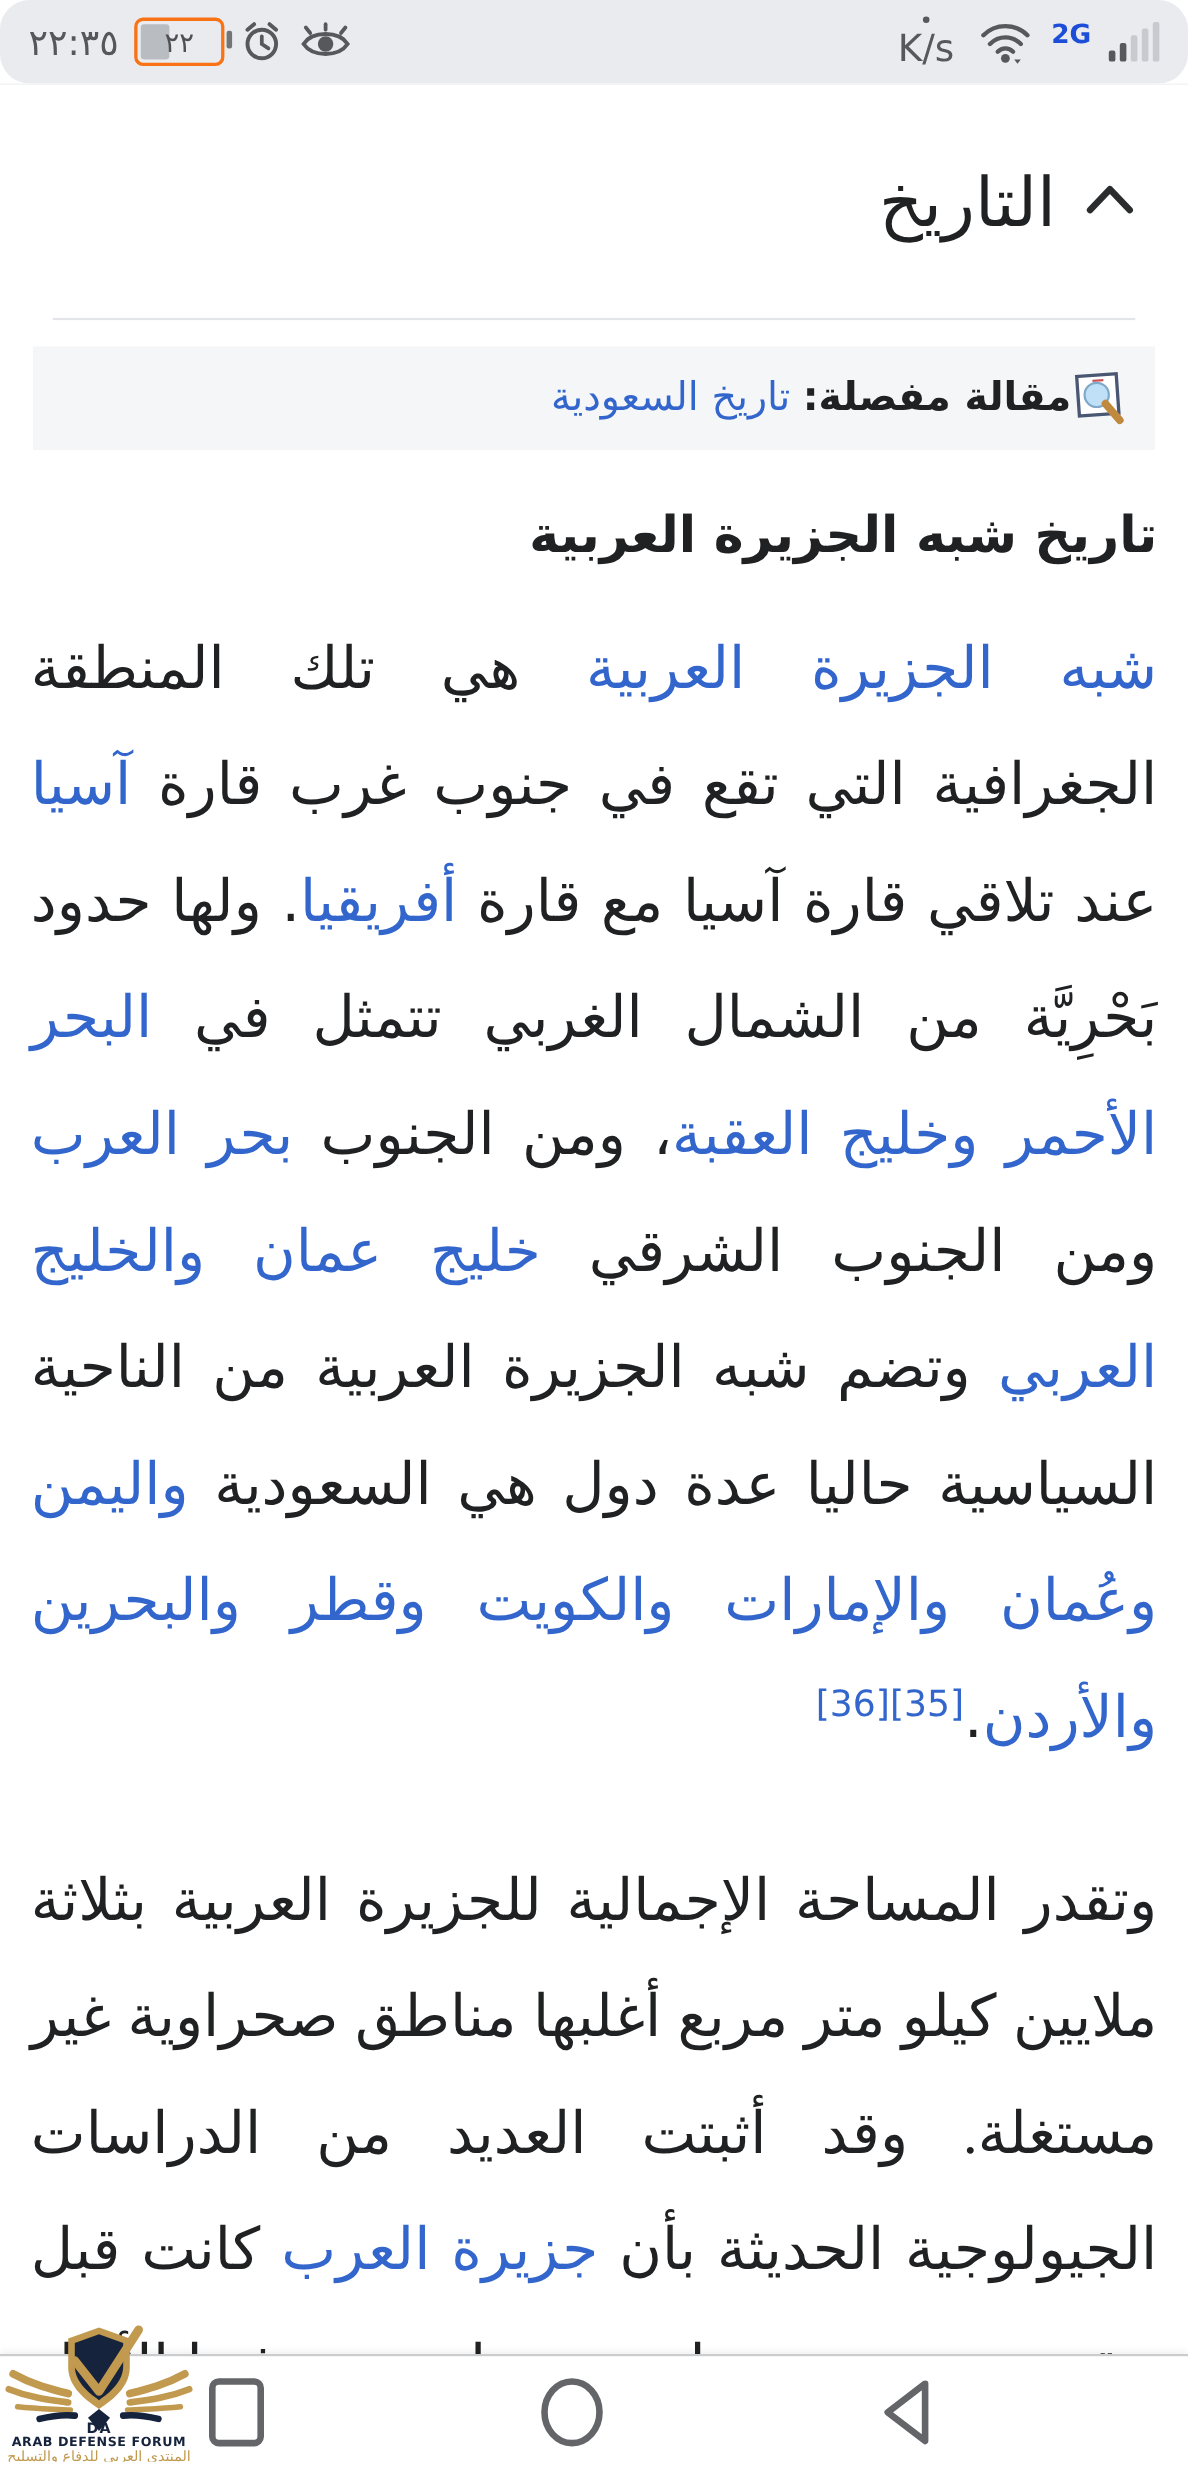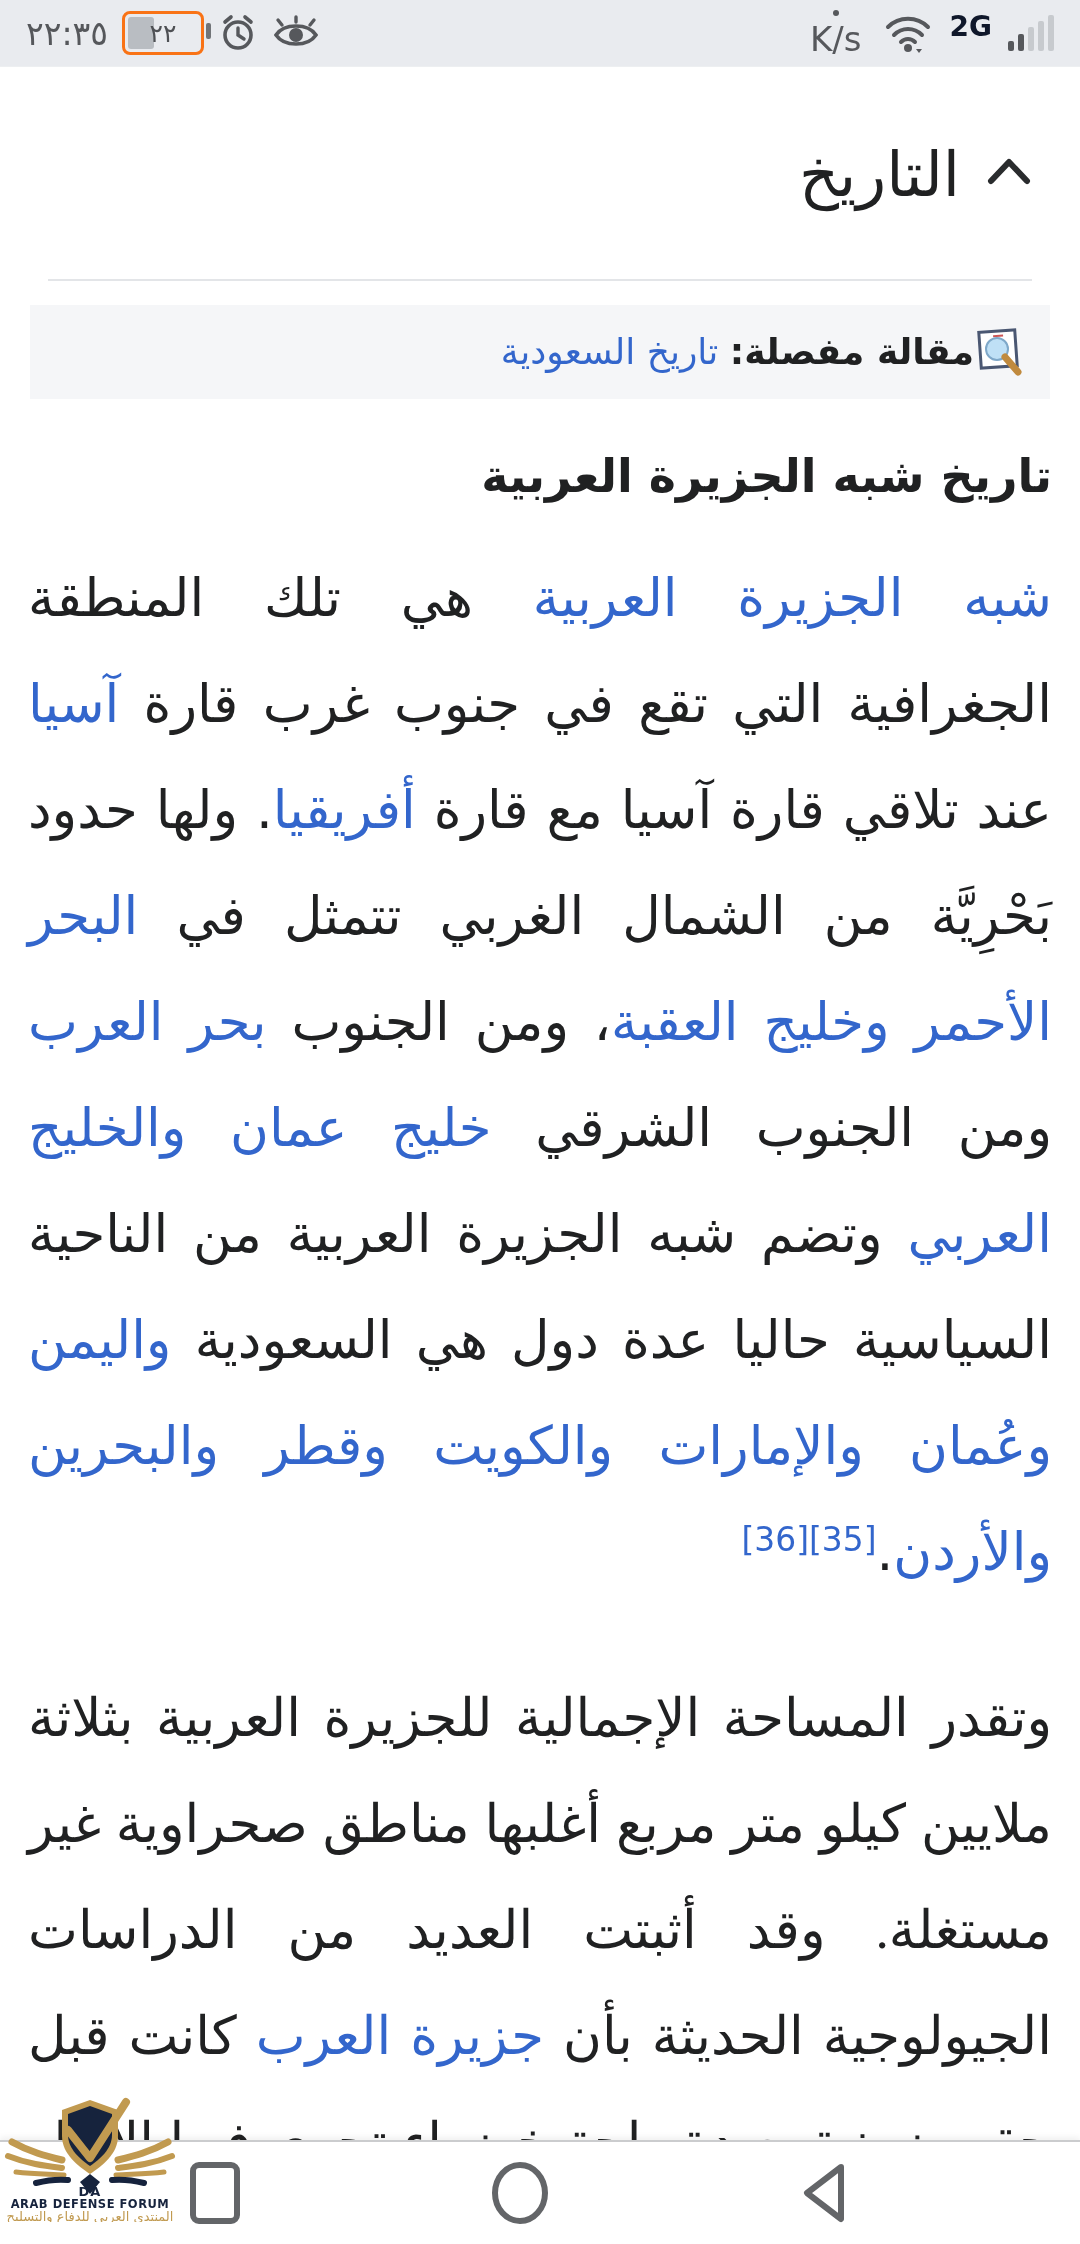--- a/index.html
+++ b/index.html
@@ -4,38 +4,39 @@
 <style>
   html,body{margin:0;padding:0;}
   body{
     width:1080px;height:2244px;position:relative;overflow:hidden;
     background:#ffffff;
     font-family:"DejaVu Sans", sans-serif;
     color:#202122;
   }
   
   .status-bar{
-    height:66px;background:#e9ebef;
+    height:76px;background:#e9ebef;
     display:flex;align-items:center;justify-content:space-between;
     padding:0 26px;box-sizing:border-box;direction:ltr;
     color:#56585c;
+    border-radius:27px;
   }
   .sb-group{display:flex;align-items:center;gap:14px;}
   .sb-time{font-size:33px;letter-spacing:1px;color:#55575b;}
   .battery{
     position:relative;width:76px;height:38px;border:3px solid #f97316;border-radius:8px;
     display:flex;align-items:center;justify-content:center;background:#e9ebef;
   }
   .battery .fill{position:absolute;left:3px;top:3px;bottom:3px;width:26px;background:#b9bdc2;border-radius:3px;}
   .battery .pct{position:relative;font-size:25px;color:#4e5054;z-index:1;}
   .battery .cap{position:absolute;right:-10px;top:9px;width:5px;height:16px;background:#717478;border-radius:2px;}
   .sb-kps{display:flex;flex-direction:column;align-items:center;line-height:1;margin-right:6px;}
   .sb-kps .dot{width:6px;height:6px;border-radius:50%;background:#56585c;margin-bottom:6px;}
   .sb-kps .unit{font-size:34px;color:#56585c;}
-  .sb-2g{font-size:28px;font-weight:bold;color:#0f172a;margin:-14px 2px 0 2px;}
+  .sb-2g{font-size:24px;font-weight:bold;color:#1d4ed8;margin:-14px 2px 0 2px;}
   .sigbars{display:flex;align-items:flex-end;gap:4px;height:36px;}
   .sigbars i{display:block;width:6px;border-radius:2px;background:#c7cace;}
   .sigbars i.on{background:#56585c;}
   
   .section{border-top:1px solid #edeff1;}
   .section-head{
     direction:rtl;display:flex;align-items:center;gap:26px;
     padding:64px 48px 0 48px;
   }
   .section-title{
@@ -63,21 +64,21 @@
   sup.ref{font-size:0.62em;line-height:0;color:#3366cc;cursor:pointer;}
   
   .navbar{
     position:absolute;left:0;right:0;bottom:0;height:104px;background:#ffffff;
     border-top:2px solid #cbccce;box-shadow:0 -3px 6px rgba(0,0,0,0.06);
     display:flex;align-items:center;justify-content:center;gap:185px;direction:ltr;
     padding-right:40px;box-sizing:border-box;
   }
   .nav-btn{display:flex;align-items:center;justify-content:center;width:120px;height:100%;}
   
-  .watermark{position:absolute;left:2px;bottom:22px;width:176px;height:132px;z-index:5;}
+  .watermark{position:absolute;left:2px;bottom:6px;width:176px;height:132px;z-index:5;}
   .wm-title{font-size:11.5px;font-weight:bold;fill:#16233d;letter-spacing:.5px;}
   .wm-sub{font-size:13px;fill:#c19a50;}
   .wm-da{font-size:13px;font-weight:bold;fill:#16233d;letter-spacing:1px;}
 </style>
 </head>
 <body>
 
 <div class="status-bar">
   <div class="sb-group">
     <span class="sb-time">٢٢:٣٥</span>

